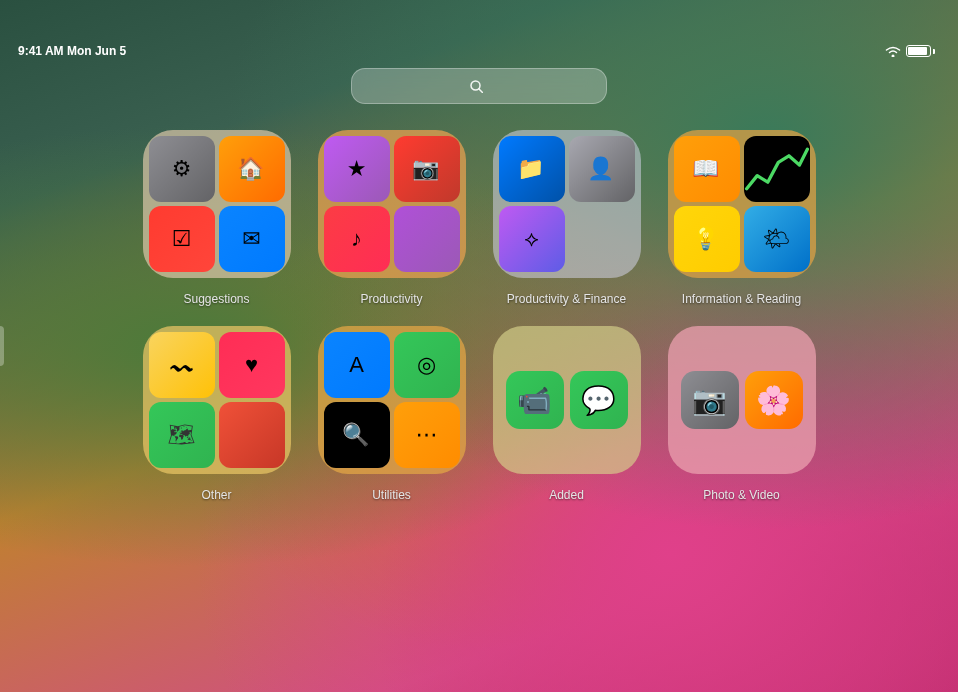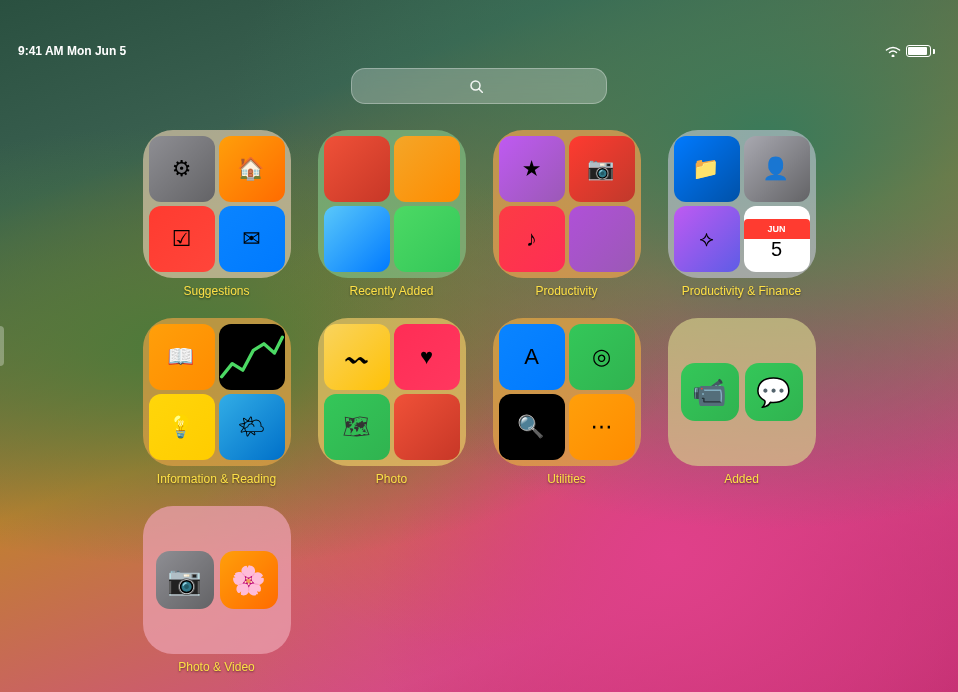--- a/index.html
+++ b/index.html
@@ -147,23 +147,23 @@
       border-radius: 30px;
       padding: 6px;
       display: grid;
       grid-template-columns: 1fr 1fr;
       grid-template-rows: 1fr 1fr;
       gap: 4px;
       position: relative;
     }
 
     .folder-label {
-      color: #fde047;
+      color: #e5e5e5;
       font-size: 12px;
-      margin-top: 6px;
+      margin-top: 14px;
       text-shadow: 0 1px 2px rgba(0,0,0,0.5);
       text-align: center;
     }
 
     .app-icon {
       border-radius: 14px;
       display: flex;
       align-items: center;
       justify-content: center;
       font-size: 20px;
@@ -312,47 +312,34 @@
   <div id="app-grid">
   <div class="app-folder folder-suggestions">
         <div class="folder-box">
           <div class="app-icon icon-settings" style="display: flex; align-items: center; justify-content: center; border-radius: 12px; font-size: 22px;">⚙</div>
           <div class="app-icon icon-home" style="display: flex; align-items: center; justify-content: center; border-radius: 12px; font-size: 22px;">🏠</div>
           <div class="app-icon icon-reminders" style="display: flex; align-items: center; justify-content: center; border-radius: 12px; font-size: 22px;">☑</div>
           <div class="app-icon icon-mail" style="display: flex; align-items: center; justify-content: center; border-radius: 12px; font-size: 22px;">✉</div>
         </div>
         <div class="folder-label">Suggestions</div>
       </div>
-      <div class="app-folder folder-recently-added">
-        <div class="folder-box">
-          <div class="app-icon icon-swift" style="display: flex; align-items: center; justify-content: center; border-radius: 12px; font-size: 22px;"></div>
-          <div class="app-icon icon-pages" style="display: flex; align-items: center; justify-content: center; border-radius: 12px; font-size: 22px;"></div>
-          <div class="app-icon icon-keynote" style="display: flex; align-items: center; justify-content: center; border-radius: 12px; font-size: 22px;"></div>
-          <div class="app-icon icon-numbers" style="display: flex; align-items: center; justify-content: center; border-radius: 12px; font-size: 22px;"></div>
-        </div>
-        <div class="folder-label">Recently Added</div>
-      </div>
       <div class="app-folder folder-entertainment">
         <div class="folder-box">
           <div class="app-icon icon-topleft-ent" style="display: flex; align-items: center; justify-content: center; border-radius: 12px; font-size: 22px;">★</div>
           <div class="app-icon icon-topright-ent" style="display: flex; align-items: center; justify-content: center; border-radius: 12px; font-size: 22px;">📷</div>
           <div class="app-icon icon-music" style="display: flex; align-items: center; justify-content: center; border-radius: 12px; font-size: 22px;">♪</div>
           <div class="app-icon icon-podcasts" style="display: flex; align-items: center; justify-content: center; border-radius: 12px; font-size: 22px;"></div>
         </div>
         <div class="folder-label">Productivity</div>
       </div>
       <div class="app-folder folder-productivity">
         <div class="folder-box">
           <div class="app-icon icon-files" style="display: flex; align-items: center; justify-content: center; border-radius: 12px; font-size: 22px;">📁</div>
           <div class="app-icon icon-contacts" style="display: flex; align-items: center; justify-content: center; border-radius: 12px; font-size: 22px;">👤</div>
           <div class="app-icon icon-shortcuts" style="display: flex; align-items: center; justify-content: center; border-radius: 12px; font-size: 22px;">⟡</div>
-          <div class="app-icon icon-calendar" style="display: flex; align-items: center; justify-content: center; border-radius: 12px; font-size: 0px; background: white; flex-direction: column;">
-            <div style="background: rgb(255, 59, 48); width: 100%; height: 30%; border-radius: 4px 4px 0px 0px; display: flex; align-items: center; justify-content: center; font-size: 9px; color: white; font-weight: 700;">JUN</div>
-            <div style="font-size: 20px; font-weight: 300; color: rgb(0, 0, 0); line-height: 1;">5</div>
-          </div>
         </div>
         <div class="folder-label">Productivity &amp; Finance</div>
       </div>
       <div class="app-folder folder-info">
         <div class="folder-box">
           <div class="app-icon icon-books" style="display: flex; align-items: center; justify-content: center; border-radius: 12px; font-size: 22px;">📖</div>
           <div class="app-icon icon-stocks" style="display: flex; align-items: center; justify-content: center; border-radius: 12px; font-size: 22px; background: rgb(0, 0, 0); overflow: hidden;">
             <svg width="100%" height="100%" viewBox="0 0 50 50">
               <polyline points="2,40 10,30 18,35 26,20 34,15 42,22 48,10" stroke="#4cd964" stroke-width="2.5" fill="none" stroke-linecap="round" stroke-linejoin="round"></polyline>
             </svg>
@@ -362,21 +349,21 @@
         </div>
         <div class="folder-label">Information &amp; Reading</div>
       </div>
       <div class="app-folder folder-other">
         <div class="folder-box">
           <div class="app-icon icon-freeform" style="display: flex; align-items: center; justify-content: center; border-radius: 12px; font-size: 22px;">〰</div>
           <div class="app-icon icon-health" style="display: flex; align-items: center; justify-content: center; border-radius: 12px; font-size: 22px;">♥</div>
           <div class="app-icon icon-maps" style="display: flex; align-items: center; justify-content: center; border-radius: 12px; font-size: 22px;">🗺</div>
           <div class="app-icon icon-swift2" style="display: flex; align-items: center; justify-content: center; border-radius: 12px; font-size: 22px;"></div>
         </div>
-        <div class="folder-label">Photo</div>
+        <div class="folder-label">Other</div>
       </div>
       <div class="app-folder folder-utilities">
         <div class="folder-box">
           <div class="app-icon icon-appstore" style="display: flex; align-items: center; justify-content: center; border-radius: 12px; font-size: 22px;">A</div>
           <div class="app-icon icon-findmy" style="display: flex; align-items: center; justify-content: center; border-radius: 12px; font-size: 22px;">◎</div>
           <div class="app-icon icon-loupe" style="display: flex; align-items: center; justify-content: center; border-radius: 12px; font-size: 22px;">🔍</div>
           <div class="app-icon icon-more" style="display: flex; align-items: center; justify-content: center; border-radius: 12px; font-size: 22px;">⋯</div>
         </div>
         <div class="folder-label">Utilities</div>
       </div>

